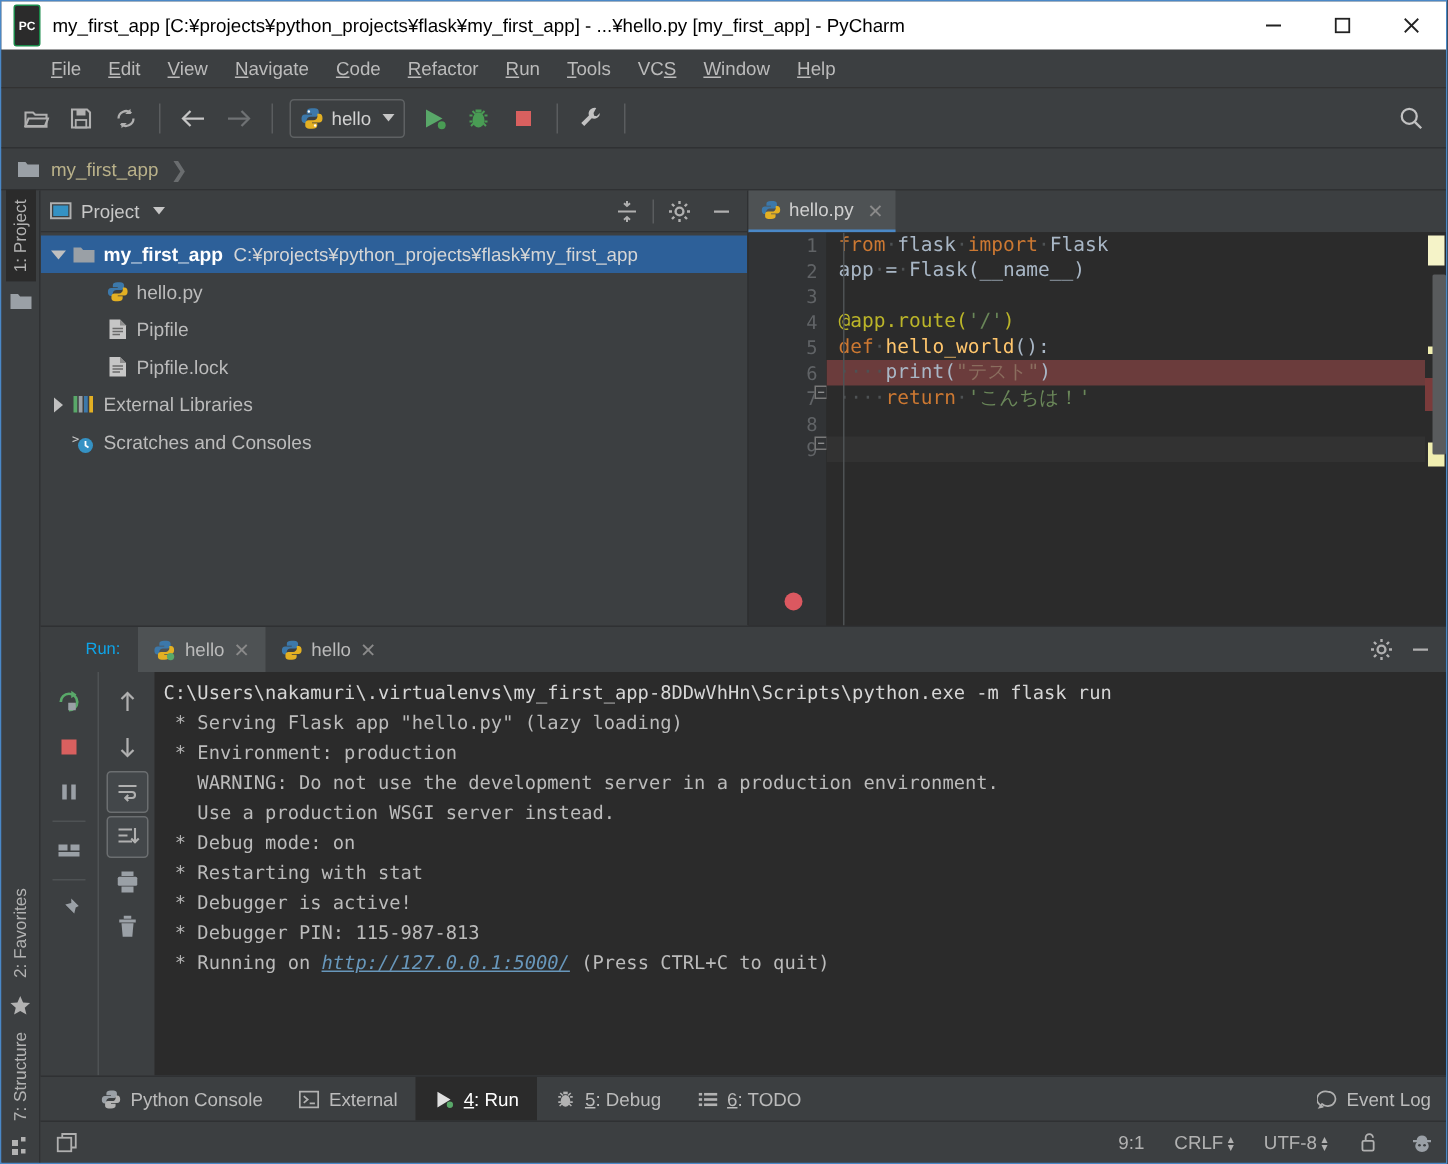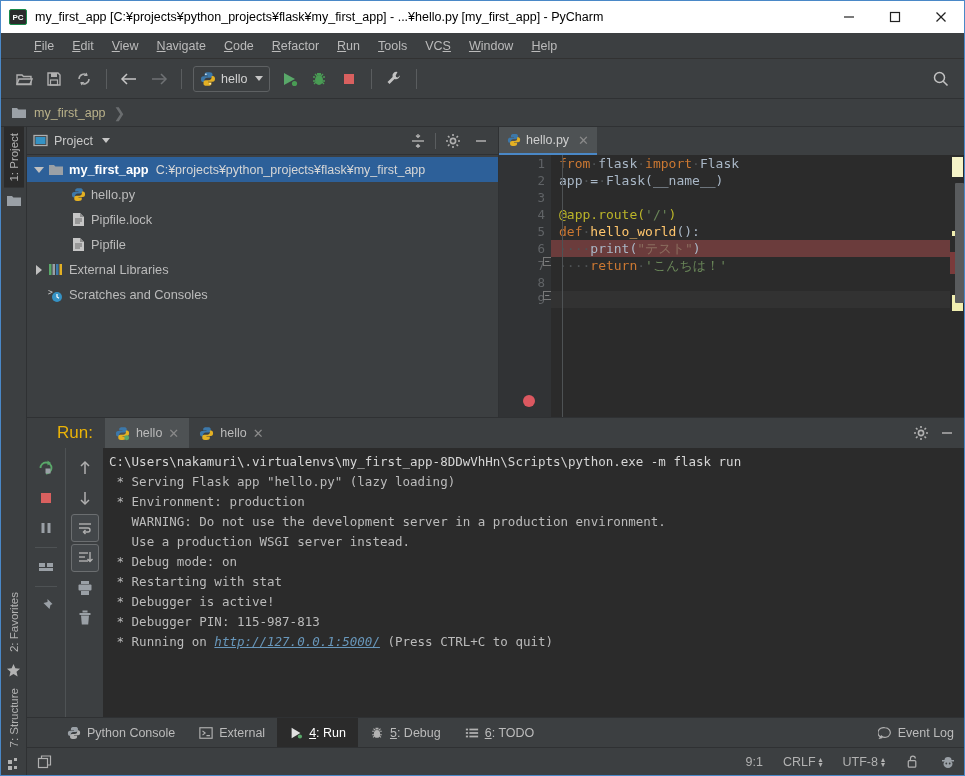--- a/index.html
+++ b/index.html
@@ -15,21 +15,21 @@
     display:flex; flex-direction:column;
   }
 
   
   .titlebar {
     height:32px; background:#ffffff; color:#000;
     display:flex; align-items:center; flex:0 0 32px;
     position:relative;
   }
   .tb-icon {
-    width:18px; height:16px; margin-left:8px; margin-right:8px;
+    width:18px; height:28px; margin-left:8px; margin-right:8px;
     background:#2b2b2b; border-radius:2px;
     display:flex; align-items:center; justify-content:center;
     font-size:8px; color:#fff; font-weight:bold;
     border:1px solid #1a8a4a;
   }
   .tb-title { font-size:12.5px; color:#000; white-space:nowrap; }
   .tb-buttons { position:absolute; right:0; top:0; height:32px; display:flex; }
   .tb-btn {
     width:46px; height:32px; display:flex; align-items:center; justify-content:center;
     font-size:13px; color:#222;
@@ -174,21 +174,21 @@
   }
   .stripemark { position:absolute; right:1px; width:11px; height:4px; }
 
   
   .runpanel { flex:1 1 auto; display:flex; flex-direction:column; background:#3c3f41; min-height:0;
               border-top:1px solid #2f3133;}
   .run-header {
     height:30px; flex:0 0 30px; display:flex; align-items:center; background:#3c3f41;
     padding-left:30px; position:relative;
   }
-  .run-label { font-size:17px; color:#eab308; margin-right:12px;}
+  .run-label { font-size:11px; color:#0ea5e9; margin-right:12px;}
   .rtab {
     height:30px; display:flex; align-items:center; gap:6px; padding:0 10px;
     font-size:12.5px; color:#bbbbbb;
   }
   .rtab.active { background:#4e5254; }
   .rtab .close { color:#8a8a8a; font-size:13px; }
   .run-hdr-right { position:absolute; right:6px; display:flex; gap:4px; align-items:center;}
   .run-body { flex:1 1 auto; display:flex; min-height:0; }
   .run-tools {
     width:76px; flex:0 0 76px; display:flex; background:#3c3f41;
@@ -451,32 +451,32 @@
               </div>
               <div class="tree-row" style="padding-left: 26px;">
                 <span class="tw"></span>
                 <span class="ticon">
                   <svg width="13" height="15" viewBox="0 0 13 15">
                     <path d="M1 1h7l4 4v9H1z" fill="#c6c6c6"></path>
                     <path d="M8 1v4h4z" fill="#8e8e8e"></path>
                     <path d="M3 7h7M3 9h7M3 11h5" stroke="#6a6a6a" stroke-width="1"></path>
                   </svg>
                 </span>
-                <span>Pipfile.lock</span>
+                <span>Pipfile</span>
               </div>
               <div class="tree-row" style="padding-left: 26px;">
                 <span class="tw"></span>
                 <span class="ticon">
                   <svg width="13" height="15" viewBox="0 0 13 15">
                     <path d="M1 1h7l4 4v9H1z" fill="#c6c6c6"></path>
                     <path d="M8 1v4h4z" fill="#8e8e8e"></path>
                     <path d="M3 7h7M3 9h7M3 11h5" stroke="#6a6a6a" stroke-width="1"></path>
                   </svg>
                 </span>
-                <span>Pipfile</span>
+                <span>Pipfile.lock</span>
               </div>
               <div class="tree-row" style="padding-left: 4px;">
                 <span class="tw">
                   <span class="tri-rt"></span>
                 </span>
                 <span class="ticon">
                   <svg width="16" height="15" viewBox="0 0 16 15">
                     <rect x="1" y="2" width="2.5" height="11" fill="#59a869"></rect>
                     <rect x="4.5" y="2" width="2.5" height="11" fill="#9aa0a6"></rect>
                     <rect x="8" y="2" width="2.5" height="11" fill="#3c78aa"></rect>

